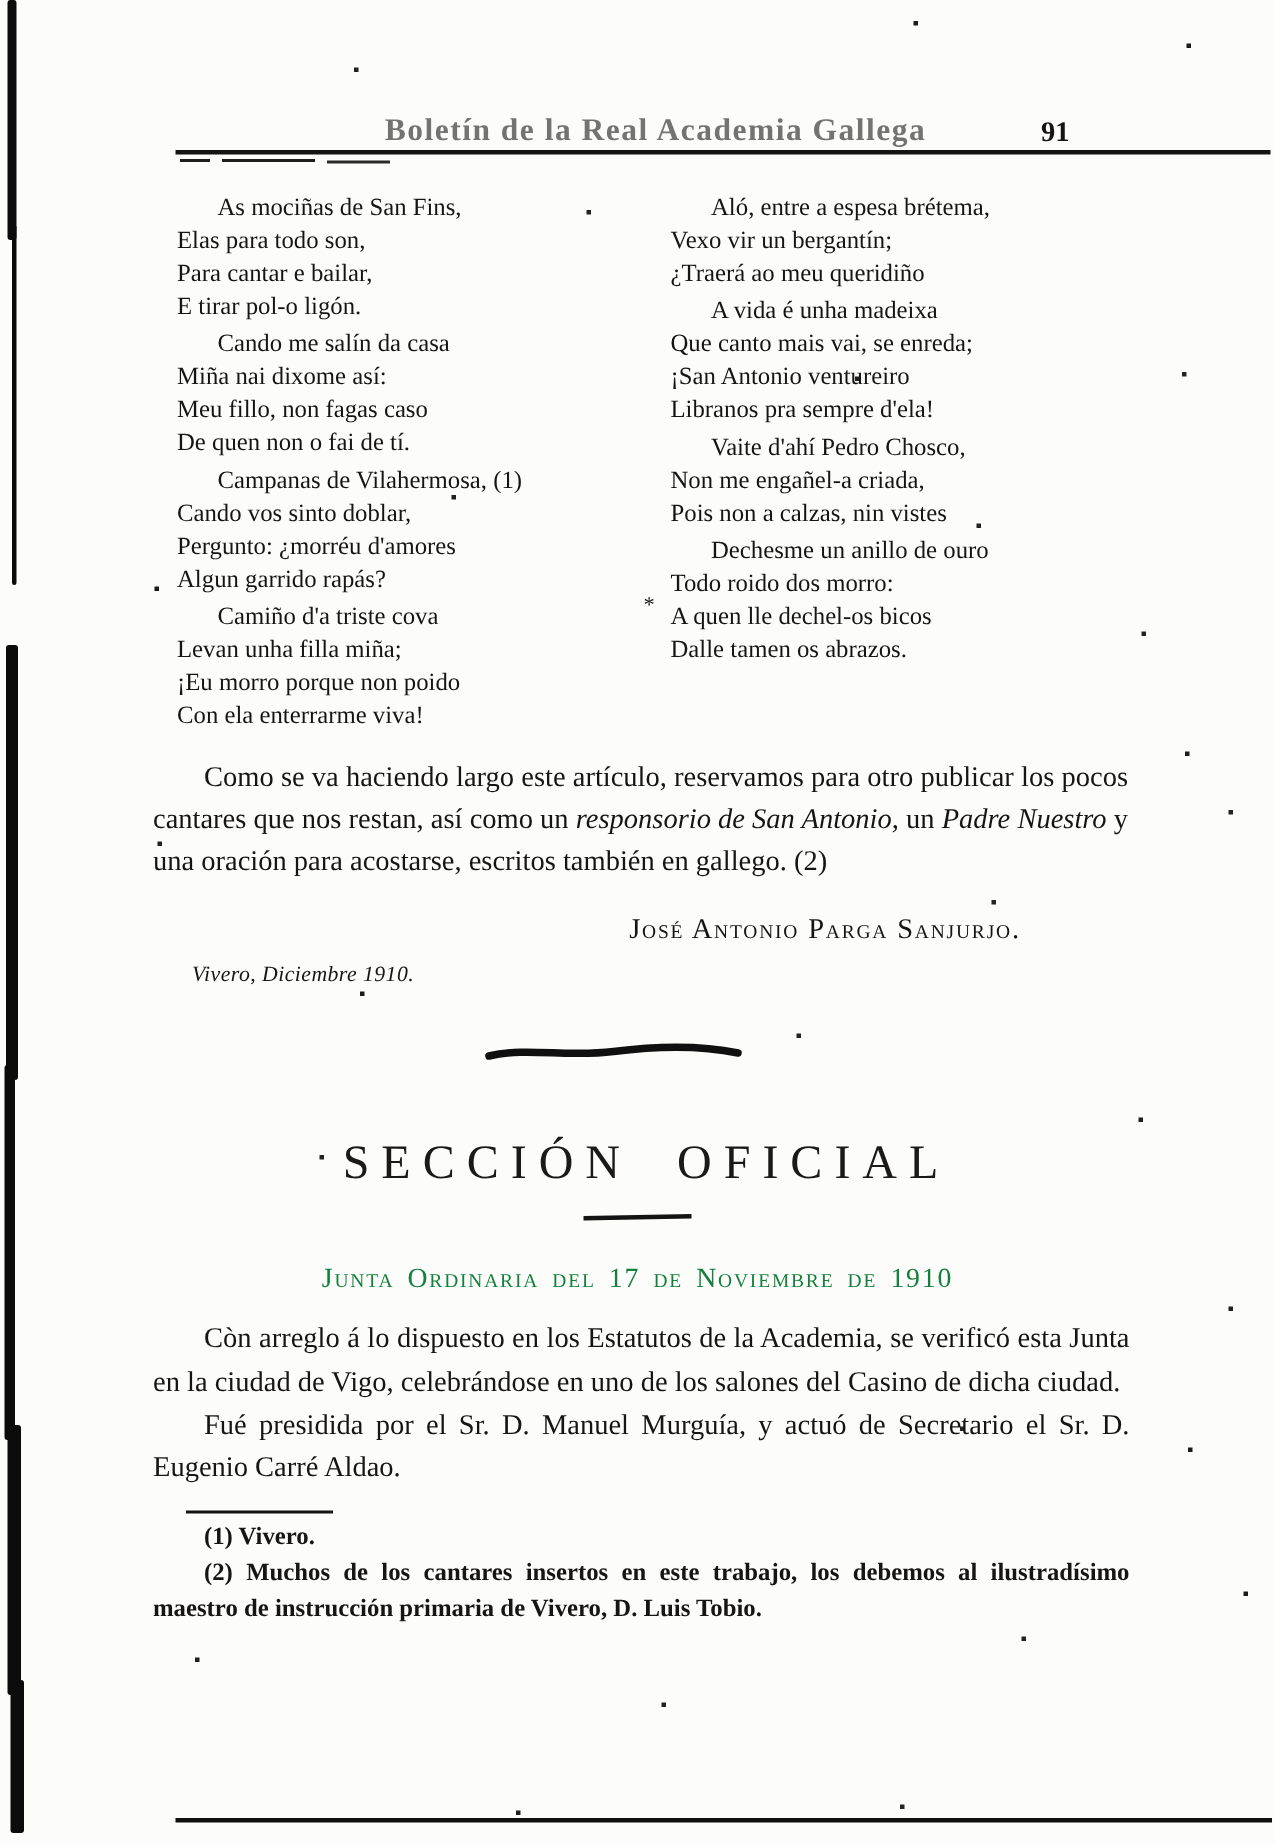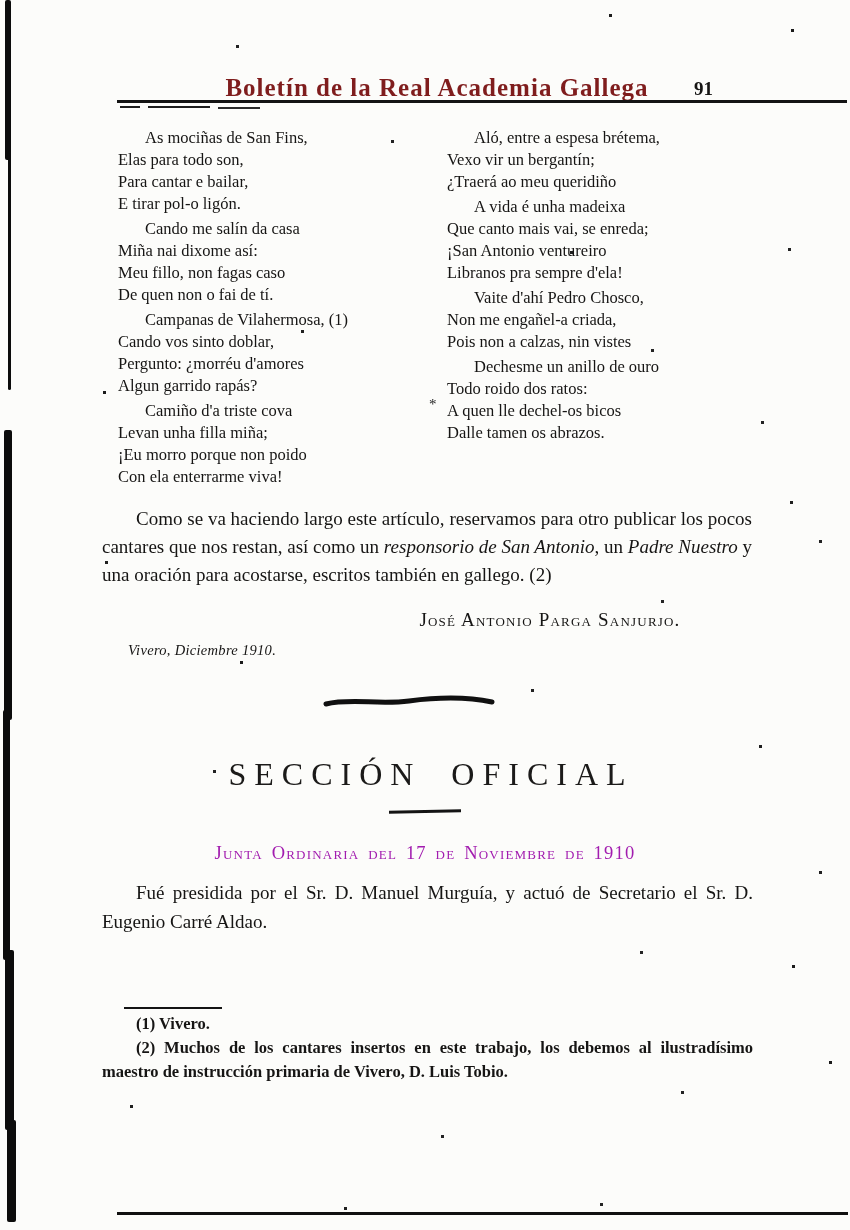--- a/index.html
+++ b/index.html
@@ -21,21 +21,21 @@
       762px 422px 0 1px #222, 791px 502px 0 1px #1e1e1e, 820px 541px 0 1px #222,
       106px 562px 0 1px #202020, 662px 601px 0 1px #242424, 241px 662px 0 1px #1a1a1a,
       532px 690px 0 1px #222, 760px 746px 0 1px #1e1e1e, 214px 771px 0 1px #222,
       820px 872px 0 1px #202020, 641px 952px 0 1px #242424, 793px 966px 0 1px #1a1a1a,
       682px 1092px 0 1px #222, 131px 1106px 0 1px #1e1e1e, 442px 1136px 0 1px #222,
       345px 1208px 0 1px #202020, 601px 1204px 0 1px #242424, 830px 1062px 0 1px #1a1a1a;
   }
   
   .header-title{
     position:absolute;top:74px;left:0;width:850px;padding-left:24px;box-sizing:border-box;
-    text-align:center;font-size:25px;font-weight:bold;letter-spacing:1px;color:#7f1d1d;
+    text-align:center;font-size:21px;font-weight:bold;letter-spacing:1px;color:#737373;
   }
   .page-number{position:absolute;top:78px;left:694px;font-size:19px;font-weight:bold;text-align:right;}
   .header-rule{position:absolute;top:100px;left:117px;width:730px;height:2.5px;background:#141414;}
   .header-rule-dash1{position:absolute;top:106px;left:120px;width:20px;height:2px;background:#1d1d1d;}
   .header-rule-dash2{position:absolute;top:106px;left:148px;width:62px;height:2px;background:#1d1d1d;}
   .header-rule-dash3{position:absolute;top:107px;left:218px;width:42px;height:1.5px;background:#2a2a2a;}
   
   .poem-col{position:absolute;top:127px;width:320px;font-size:16.5px;line-height:22px;}
   .poem-col.left{left:118px;}
   .poem-col.right{left:447px;}
@@ -57,21 +57,21 @@
   
   .divider{position:absolute;top:694px;left:323px;width:172px;height:16px;}
   
   .section-title{
     position:absolute;top:756px;left:0;width:850px;padding-left:12px;box-sizing:border-box;
     text-align:center;font-size:32px;letter-spacing:8px;word-spacing:14px;color:#1b1a19;
   }
   .section-underline{position:absolute;top:810px;left:389px;width:72px;height:3px;background:#141414;transform:rotate(-1deg);}
   .meeting-heading{
     position:absolute;top:843px;left:0;width:850px;text-align:center;
-    font-variant:small-caps;font-size:18.5px;letter-spacing:1.2px;word-spacing:3px;color:#a21caf;
+    font-variant:small-caps;font-size:18.5px;letter-spacing:1.2px;word-spacing:3px;color:#15803d;
   }
   
   .body-text{
     position:absolute;top:879px;left:102px;width:651px;
     font-size:19px;line-height:28.8px;text-align:justify;
   }
   .body-text p{margin:0;text-indent:34px;}
   
   .footnote-rule{position:absolute;top:1007px;left:124px;width:98px;height:2px;background:#141414;}
   .footnotes{
@@ -141,21 +141,21 @@
       <div class="vline">¡San Antonio ventureiro</div>
       <div class="vline">Libranos pra sempre d'ela!</div>
     </div>
     <div class="stanza">
       <div class="vline">Vaite d'ahí Pedro Chosco,</div>
       <div class="vline">Non me engañel-a criada,</div>
       <div class="vline">Pois non a calzas, nin vistes</div>
     </div>
     <div class="stanza">
       <div class="vline">Dechesme un anillo de ouro</div>
-      <div class="vline">Todo roido dos ratos:</div>
+      <div class="vline">Todo roido dos morro:</div>
       <div class="vline">A quen lle dechel-os bicos</div>
       <div class="vline">Dalle tamen os abrazos.</div>
     </div>
   </div>
 
   <span class="margin-mark">*</span>
 
   <p class="closing"><span>Como se va haciendo largo este artículo, reservamos para otro publicar los pocos cantares que nos restan, así como un </span><span class="italic">responsorio de San Antonio</span><span>, un </span><span class="italic">Padre Nuestro</span><span> y una oración para acostarse, escritos también en gallego. (2)</span></p>
 
   <div class="signature">José Antonio Parga Sanjurjo.</div>
@@ -163,20 +163,21 @@
 
   <svg class="divider" viewBox="0 0 172 16">
     <path d="M3 10 C 28 4, 55 11, 86 7 S 145 3, 169 8" stroke="#101010" stroke-width="5" fill="none" stroke-linecap="round"></path>
   </svg>
 
   <div class="section-title">SECCIÓN OFICIAL</div>
   <div class="section-underline"></div>
   <div class="meeting-heading">Junta Ordinaria del 17 de Noviembre de 1910</div>
 
   <div class="body-text">
+    <p>Còn arreglo á lo dispuesto en los Estatutos de la Academia, se verificó esta Junta en la ciudad de Vigo, celebrándose en uno de los salones del Casino de dicha ciudad.</p>
     <p>Fué presidida por el Sr. D. Manuel Murguía, y actuó de Secretario el Sr. D. Eugenio Carré Aldao.</p>
   </div>
 
   <div class="footnote-rule"></div>
   <div class="footnotes">
     <p>(1) Vivero.</p>
     <p>(2) Muchos de los cantares insertos en este trabajo, los debemos al ilustradísimo maestro de instrucción primaria de Vivero, D. Luis Tobio.</p>
   </div>
 
   <div class="bottom-line"></div>

